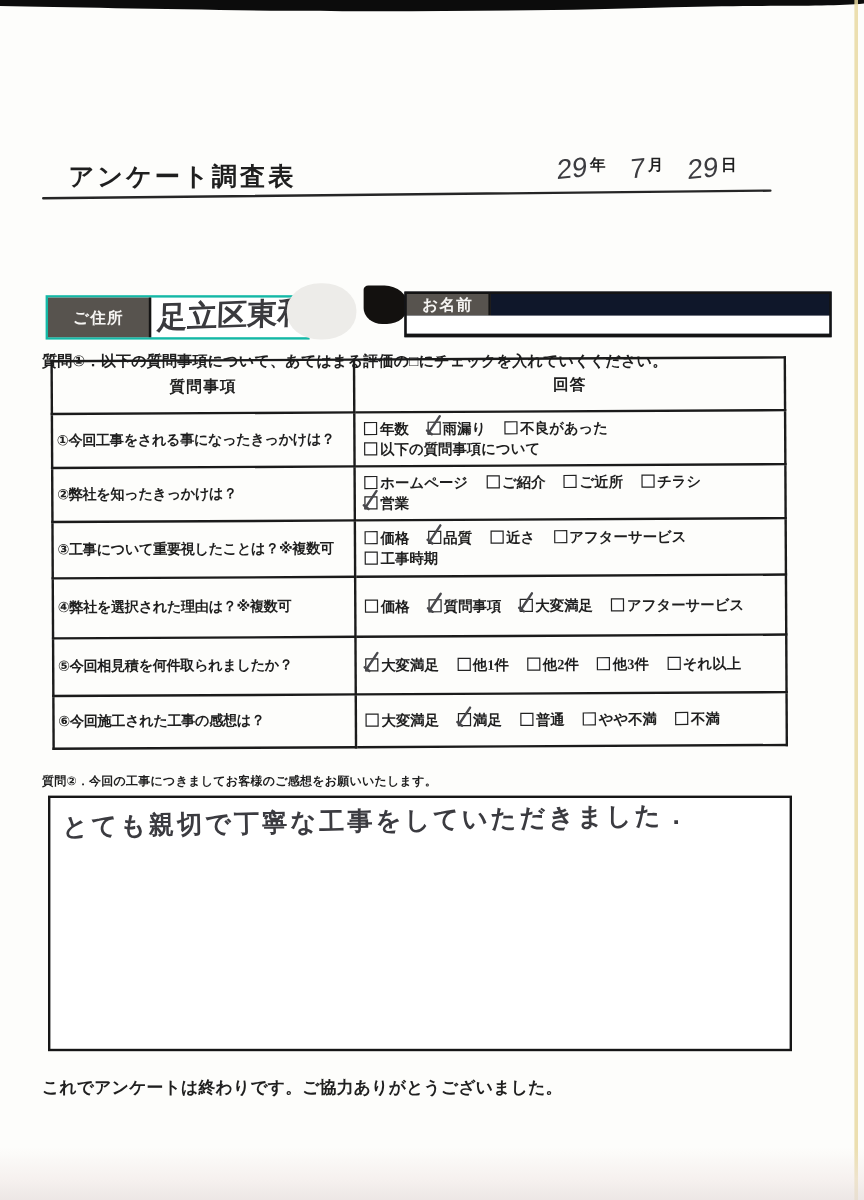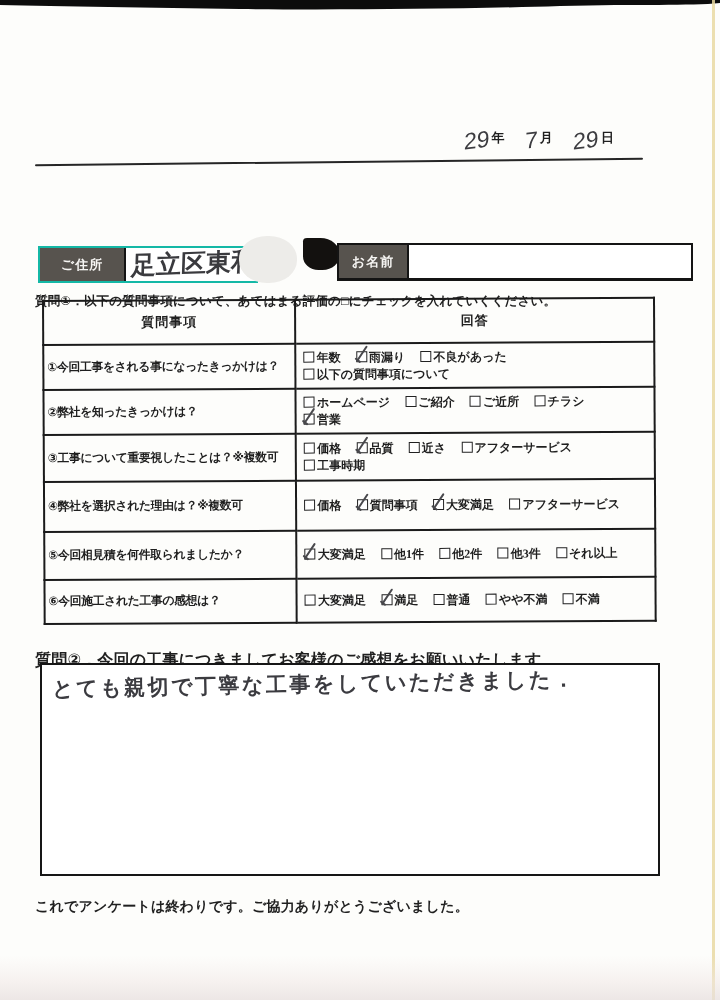--- a/index.html
+++ b/index.html
@@ -25,26 +25,26 @@
     display:flex;background:#fff;}
   .field-label{background:#57534e;color:#f6f5f3;font-size:13px;font-weight:bold;letter-spacing:1px;
     display:flex;align-items:center;justify-content:center;border-right:2px solid #141414;}
   .addr-box .field-label{width:84px;}
   .addr-value{flex:1;font-size:25px;font-weight:bold;color:#3a3a3e;padding-left:5px;line-height:30px;
     transform:rotate(-2deg) skewX(-4deg);white-space:nowrap;overflow:visible;}
   .blob-light{position:absolute;left:239px;top:236px;width:58px;height:47px;background:#edecE9;border-radius:48%;}
   .blob-dark{position:absolute;left:303px;top:238px;width:37px;height:32px;background:#13110f;
     border-radius:12% 58% 52% 46%;}
   .name-box{position:absolute;left:337px;top:243px;width:352px;height:33px;border:2px solid #141414;
-    border-bottom-width:3px;display:flex;background:#0f172a;}
+    border-bottom-width:3px;display:flex;background:#0f172a;flex-direction:column;}
   .name-box .field-label{width:68px;}
   .name-field{flex:1;position:relative;background:#fff;}
   
   .q1-instruction{position:absolute;left:35px;top:280px;font-size:12.5px;font-weight:bold;letter-spacing:.2px;text-align:right;}
-  .q2-instruction{position:absolute;left:35px;top:634px;font-size:16px;font-weight:bold;letter-spacing:.2px;}
+  .q2-instruction{position:absolute;left:35px;top:634px;font-size:10px;font-weight:bold;letter-spacing:.2px;}
   .footer-note{position:absolute;left:35px;top:884px;font-size:14px;font-weight:bold;letter-spacing:.2px;}
   
   .survey-table{position:absolute;left:42px;top:300px;width:613px;border-collapse:collapse;
     transform:rotate(-0.3deg);transform-origin:0 0;}
   .survey-table th,.survey-table td{border:2px solid #1b1b1b;vertical-align:middle;}
   .survey-table th{height:38px;font-size:13px;font-weight:bold;text-align:center;letter-spacing:1px;}
   .q-cell{width:246px;font-size:11.8px;font-weight:bold;padding:2px 3px;white-space:nowrap;letter-spacing:-.3px;}
   .a-cell{width:367px;font-size:12px;font-weight:bold;padding:2px 7px;}
   .r1{height:45px}.r2{height:45px}.r3{height:47px}.r4{height:50px}.r5{height:48px}.r6{height:44px}
   .opt{display:inline-block;margin-right:12px;white-space:nowrap;font-family:Liberation Serif, serif;}
@@ -63,20 +63,21 @@
 <body>
 
 <div class="paper">
 
   <svg class="scan-top" viewBox="0 0 720 14" preserveAspectRatio="none">
     <path d="M0,0 H720 V3 C690,6 640,4 560,6 C470,9 330,10 240,9 C150,8 60,6 0,5 Z" fill="#0c0c0c"></path>
   </svg>
   <div class="scan-right-edge"></div>
   <div class="scan-bottom"></div>
 
+  <div class="title">アンケート調査表</div>
   <div class="date">
     <span class="hw-num">29</span><span class="unit">年</span><span class="gap"></span>
     <span class="hw-num">7</span><span class="unit">月</span><span class="gap"></span>
     <span class="hw-num">29</span><span class="unit">日</span>
   </div>
   <div class="title-underline"></div>
 
   <div class="addr-box">
     <span class="field-label">ご住所</span>
     <span class="addr-value hw">足立区東和</span>

